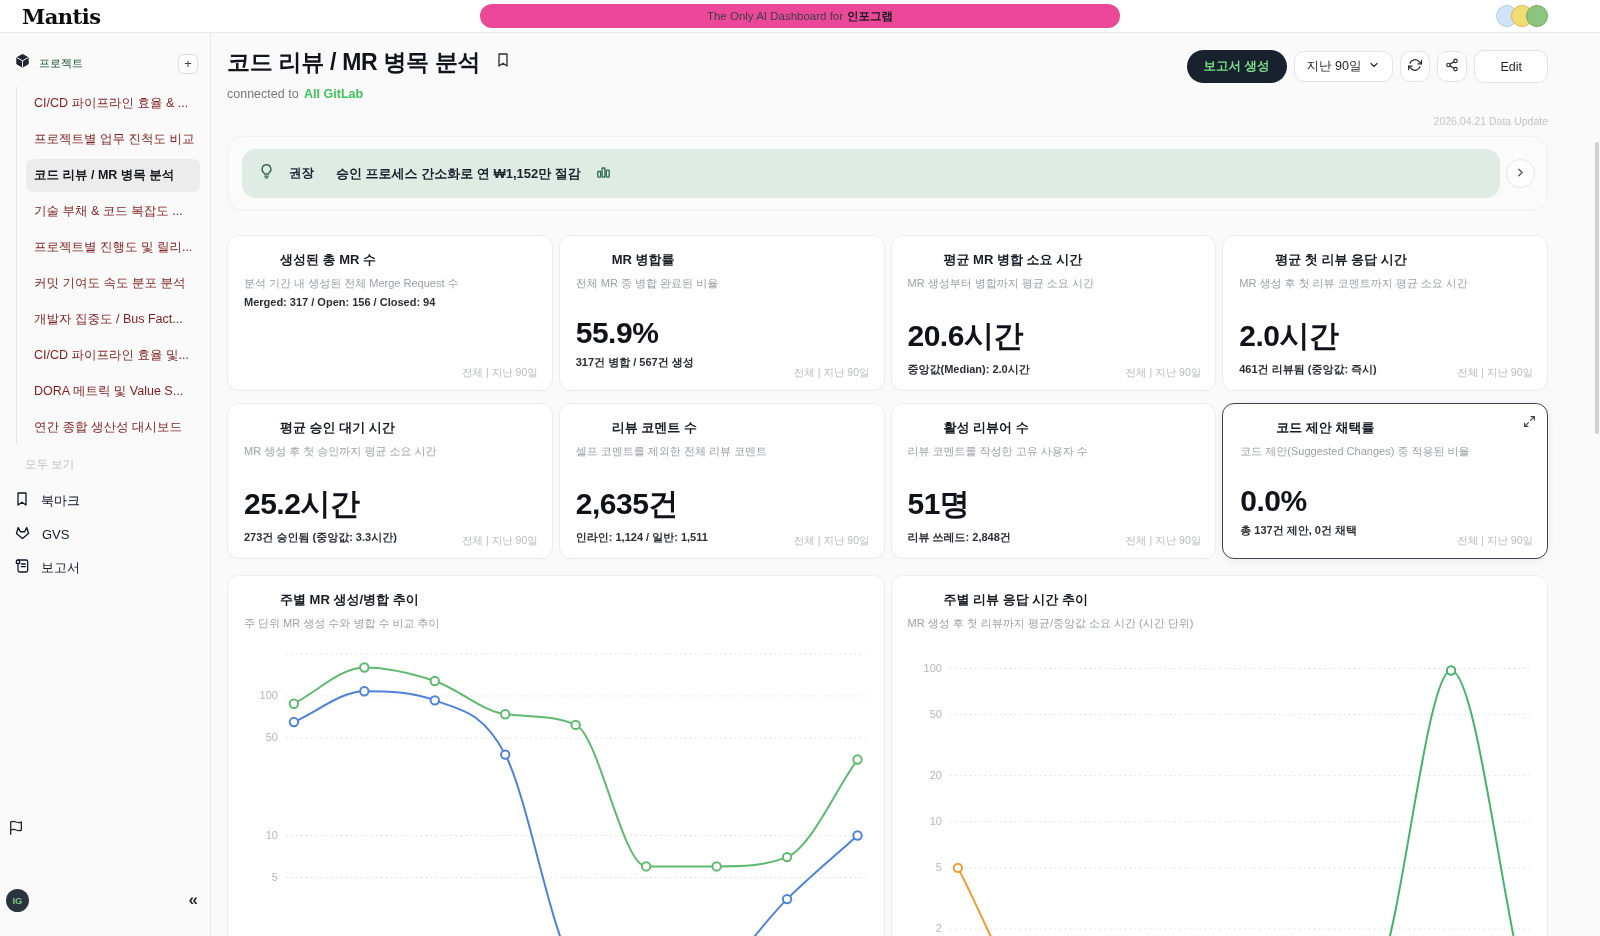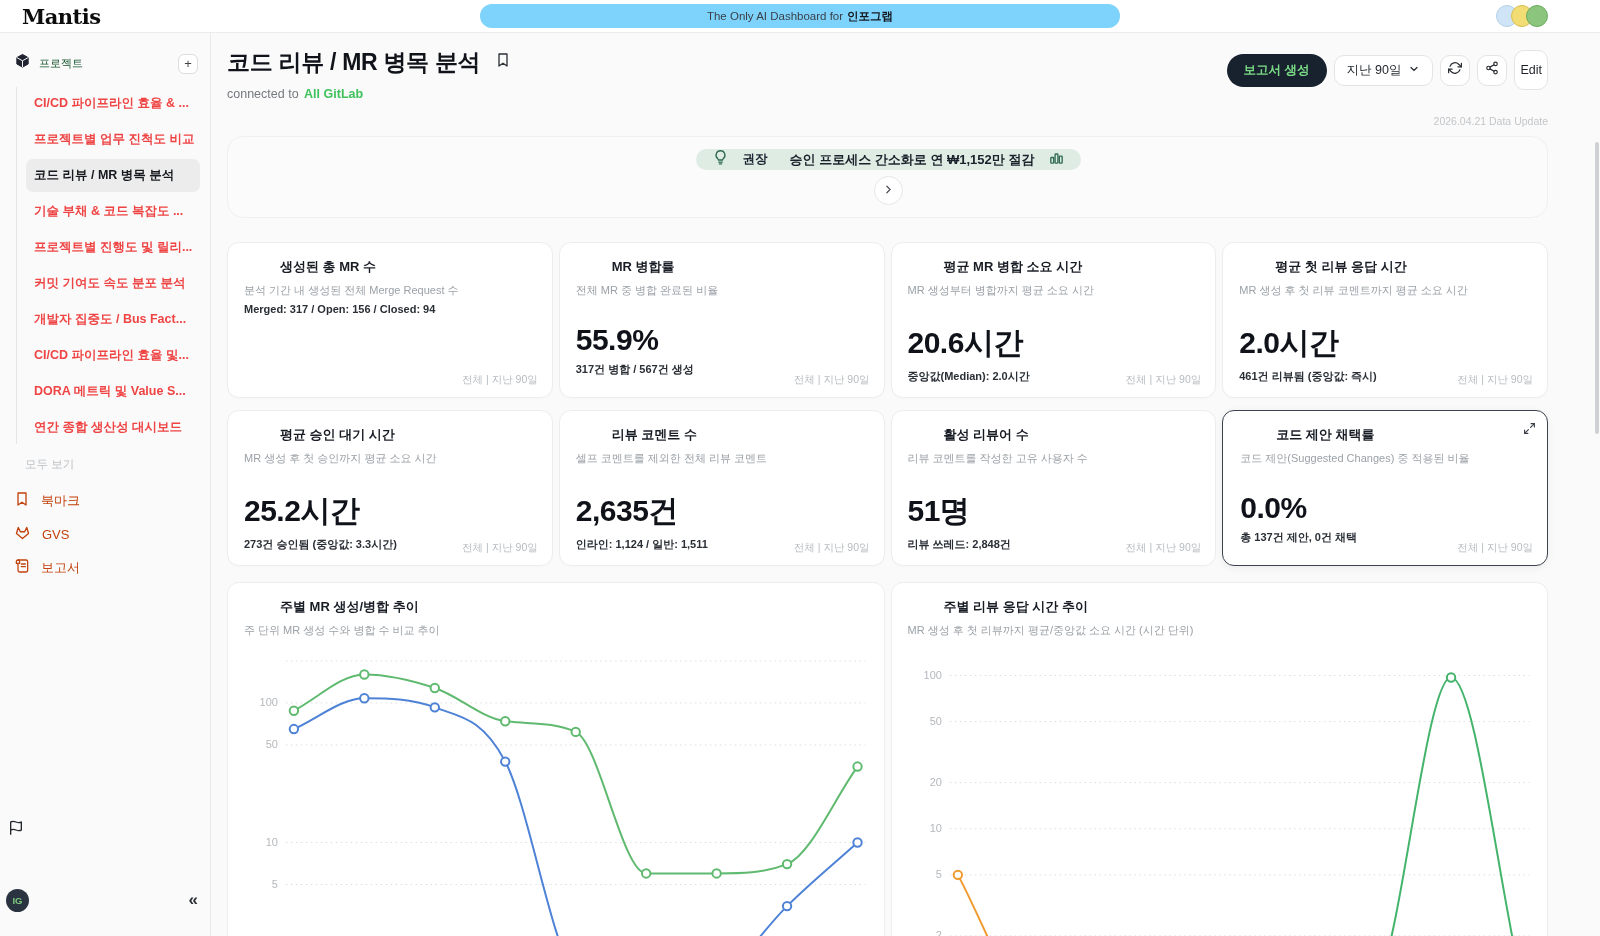--- a/index.html
+++ b/index.html
@@ -3,41 +3,41 @@
 <meta charset="utf-8">
 <style>
   * { margin:0; padding:0; box-sizing:border-box; }
   html,body { width:1600px; height:936px; overflow:hidden; background:#fafafa;
     font-family:"Liberation Sans","DejaVu Sans",sans-serif; color:#1d222b; }
   .topbar { height:33px; background:#fff; border-bottom:1px solid #ececec;
     display:flex; align-items:center; position:relative; padding:0 14px; z-index:5;}
   .logo { font-family:"DejaVu Serif","Liberation Serif",serif; font-weight:700;
     font-size:21px; letter-spacing:-.5px; color:#0c0c0c; margin-left:8px;}
   .banner-pill { position:absolute; left:50%; top:4px; transform:translateX(-50%);
-    width:640px; height:24px; background:#7dd3fc; border-radius:999px;
+    width:640px; height:24px; background:#ec4899; border-radius:999px;
     display:flex; align-items:center; justify-content:center; font-size:11.5px; color:#3a3f46;}
   .banner-pill b{ margin-left:4px; color:#14181f;}
   .avatars { position:absolute; right:52px; top:5px; display:flex;}
   .av { width:22px; height:22px; border-radius:50%; border:1.5px solid rgba(0,0,0,.12); margin-left:-7px;}
   .shell { display:flex; height:903px;}
   
   .sidebar { width:211px; background:#fafafa; border-right:1px solid #e9e9e9;
     position:relative; padding:14px 10px 0 12px; flex:none;}
   .side-head { display:flex; align-items:center; gap:8px; padding:6px 2px 10px 2px;}
   .side-head .lbl { font-size:11px; font-weight:400; color:#14532d; flex:1;}
   .plus-btn { width:20px; height:20px; border:1px solid #dcdcdc; border-radius:6px; background:#fff;
     font-size:13px; color:#444; display:flex; align-items:center; justify-content:center; cursor:pointer;}
   .side-items { margin-left:4px; border-left:1px solid #e6e6e6; padding-left:9px;}
-  .side-item { font-size:12.5px; color:#ef4444; padding:8px 8px; margin:3px 0; border-radius:7px;
-    white-space:nowrap; overflow:hidden; cursor:pointer;font-weight:bold;}
+  .side-item { font-size:12.5px; color:#7f1d1d; padding:8px 8px; margin:3px 0; border-radius:7px;
+    white-space:nowrap; overflow:hidden; cursor:pointer;}
   .side-item.active { background:#ececed; font-weight:700; color:#15181d;}
   .show-all { font-size:11.5px; color:#bcc0c4; padding:10px 0 6px 13px;}
   .side-links { margin-top:6px;}
   .side-link { display:flex; align-items:center; gap:11px; padding:7px 2px; font-size:13px;
-    color:#c2410c; cursor:pointer;}
+    color:#0f172a; cursor:pointer;}
   .side-link svg { flex:none; }
   .side-bottom { position:absolute; left:0; bottom:12px; width:100%; height:110px;}
   .flag-btn { position:absolute; left:8px; top:6px; cursor:pointer; color:#23272e;}
   .ig-avatar { position:absolute; left:6px; bottom:12px; width:23px; height:23px; border-radius:50%;
     background:#2a3440; color:#7ec97b; font-size:9.5px; font-weight:700;
     display:flex; align-items:center; justify-content:center; cursor:pointer;}
   .collapse { position:absolute; right:12px; bottom:14px; font-size:17px; color:#2a2e34; cursor:pointer;
     font-weight:700;}
   
   .main { flex:1; padding:14px 52px 0 16px; position:relative;}
@@ -48,30 +48,30 @@
   .title-bm { display:inline-block; vertical-align:2px; margin-left:10px; color:#2c3138; cursor:pointer;}
   .connected { margin-top:9px; font-size:12.5px; color:#74787e;}
   .connected b { color:var(--link_green); margin-left:2px;}
   .head-actions { display:flex; gap:7px; align-items:center; margin-top:3px;}
   .gen-btn { background:var(--brand_dark); color:var(--brand_green); font-size:12.5px; font-weight:700;
     padding:8px 17px; border-radius:999px; border:none; cursor:pointer;}
   .range-btn { background:#fff; border:1px solid #e4e4e6; border-radius:10px; height:31px;
     padding:0 12px; font-size:12.5px; color:#23272d; display:flex; align-items:center; gap:7px; cursor:pointer;}
   .sq-btn { width:30px; height:31px; background:#fff; border:1px solid #e4e4e6; border-radius:10px;
     display:flex; align-items:center; justify-content:center; color:#2a2e34; cursor:pointer;}
-  .edit-btn { background:#fff; border:1px solid #e4e4e6; border-radius:10px; height:40px;
-    padding:0 5px; font-size:12.5px; color:#1e2228; cursor:pointer;}
+  .edit-btn { background:#fff; border:1px solid #e4e4e6; border-radius:10px; height:33px;
+    padding:0 25px; font-size:12.5px; color:#1e2228; cursor:pointer;}
   .data-update { text-align:right; font-size:10.5px; color:#c3c6ca; margin-top:14px;}
   
   .notice { margin-top:9px; background:#fbfbfb; border:1px solid #f0f0f0; border-radius:16px;
     padding:12px 12px 12px 14px; position:relative;}
   .notice-top { display:flex; justify-content:space-between; font-size:10.5px; color:#b9bdc0;
     padding:2px 4px 8px 0;}
   .notice-more { cursor:pointer;}
-  .notice-row { display:flex; align-items:center; gap:6px;flex-direction:column;}
+  .notice-row { display:flex; align-items:center; gap:6px;}
   .notice-banner { flex:1; background:var(--notice_bg); border-radius:14px; height:49px;
     display:flex; align-items:center; padding:0 16px; gap:14px; cursor:pointer;}
   .bulb { color:var(--notice_icon); flex:none;}
   .notice-tag { font-size:12.5px; font-weight:700; color:#1e2633;}
   .notice-headline { font-size:13px; font-weight:700; color:#1b212b; margin-left:8px;}
   .notice-detail { font-size:12.5px; color:#98a39c; margin-left:8px; flex:1;}
   .notice-chart-icon { color:var(--notice_icon); flex:none;}
   .notice-next { width:29px; height:29px; background:#fff; border:1px solid #e6e6e6; border-radius:50%;
     display:flex; align-items:center; justify-content:center; color:#4a4e54; cursor:pointer; flex:none;}
   

